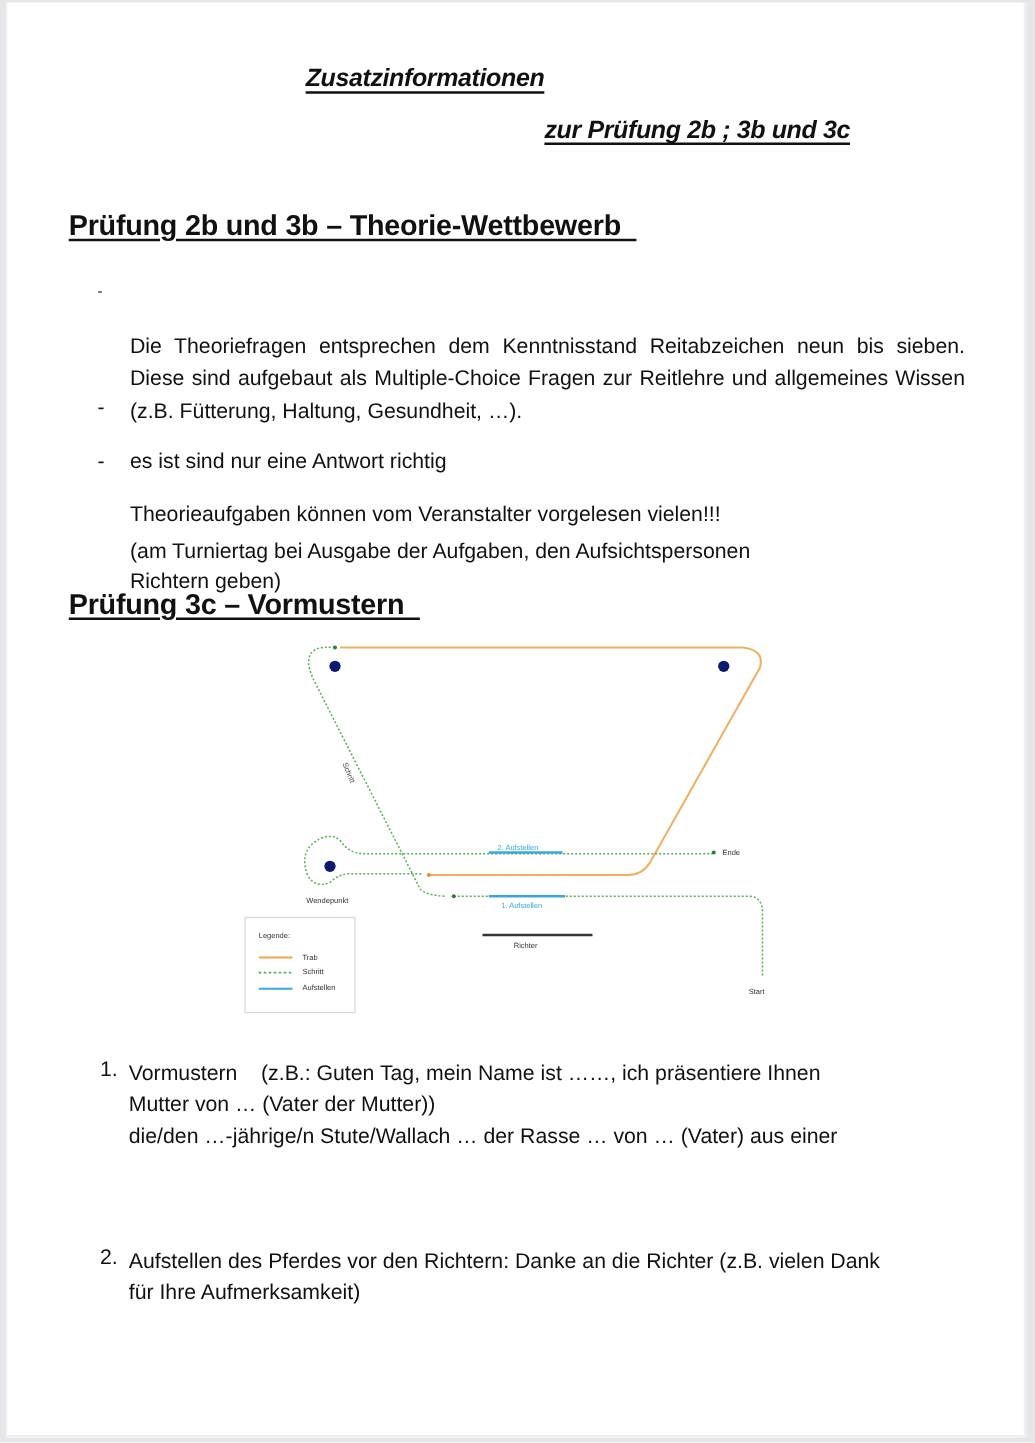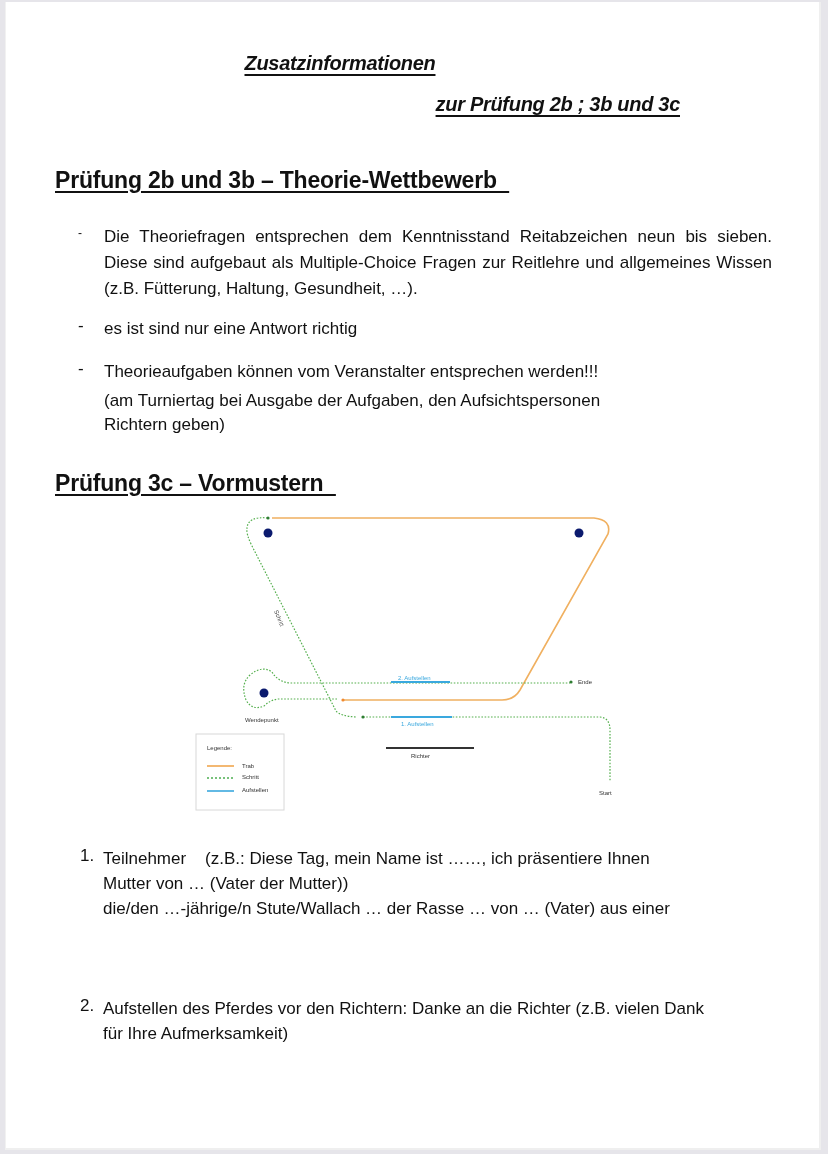--- a/index.html
+++ b/index.html
@@ -26,21 +26,21 @@
   }
   .h2 {
     position: absolute; left: 55px;
     font-weight: bold; font-size: 23px; letter-spacing: -0.2px;
     text-decoration: underline; text-decoration-thickness: 2px; text-underline-offset: 3px;
     white-space: pre;
   }
   .bullet-dash { position: absolute; left: 78px; font-size: 17px; }
   .para {
     position: absolute; left: 104px; width: 668px;
-    font-size: 17px; line-height: 26px; color: #111;
+    font-size: 17px; line-height: 26px; color: #111; margin-top: 40px;
   }
   .justify { text-align: justify; text-align-last: left; }
   .num { position: absolute; left: 80px; font-size: 17px; }
   .olp {
     position: absolute; left: 103px; width: 670px;
     font-size: 17px; line-height: 25px;
   }
   svg text { font-family: "Liberation Sans", sans-serif; }
 </style>
 </head>
@@ -53,21 +53,21 @@
 
 <div class="h2" style="top:167px;">Prüfung 2b und 3b – Theorie-Wettbewerb  </div>
 
 <div class="bullet-dash" style="top:226px;font-size:12px;">-</div>
 <div class="para justify" style="top:224px;">Die Theoriefragen entsprechen dem Kenntnisstand Reitabzeichen neun bis sieben. Diese sind aufgebaut als Multiple-Choice Fragen zur Reitlehre und allgemeines Wissen (z.B. Fütterung, Haltung, Gesundheit, …).</div>
 
 <div class="bullet-dash" style="top:316px;">-</div>
 <div class="para" style="top:316px;">es ist sind nur eine Antwort richtig</div>
 
 <div class="bullet-dash" style="top:359px;">-</div>
-<div class="para" style="top:359px;">Theorieaufgaben können vom Veranstalter entsprechen werden!!!</div>
+<div class="para" style="top:359px;">Theorieaufgaben können vom Veranstalter vorgelesen vielen!!!</div>
 <div class="para" style="top:388px;">(am Turniertag bei Ausgabe der Aufgaben, den Aufsichtspersonen</div>
 <div class="para" style="top:412px;">Richtern geben)</div>
 
 <div class="h2" style="top:470px;">Prüfung 3c – Vormustern  </div>
 
 <svg style="position:absolute;left:0;top:0;" width="828" height="1154" viewBox="0 0 828 1154">
 
   <path d="M 272 518 L 594 518 Q 612 520 608 534 L 520 690 Q 514 700 502 700 L 343 700" fill="none" stroke="#f0b060" stroke-width="1.6"></path>
   <circle cx="343" cy="700" r="1.6" fill="#f08a30"></circle>
 
@@ -104,21 +104,21 @@
     <text x="242" y="768" font-size="6" fill="#333">Trab</text>
     <line x1="207" y1="778" x2="234" y2="778" stroke="#4caf50" stroke-width="1.4" stroke-dasharray="2 2"></line>
     <text x="242" y="779" font-size="6" fill="#333">Schritt</text>
     <line x1="207" y1="791" x2="234" y2="791" stroke="#3aa8de" stroke-width="1.6"></line>
     <text x="242" y="792" font-size="6" fill="#333">Aufstellen</text>
   </g>
 </svg>
 
 <div class="num" style="top:846px;">1.</div>
 <div class="olp" style="top:846px;">
-  <div style="white-space:pre;">Teilnehmer    (z.B.: Diese Tag, mein Name ist ……, ich präsentiere Ihnen</div>
+  <div style="white-space:pre;">Vormustern    (z.B.: Guten Tag, mein Name ist ……, ich präsentiere Ihnen</div>
   <div>Mutter von … (Vater der Mutter))</div>
   <div>die/den …-jährige/n Stute/Wallach … der Rasse … von … (Vater) aus einer</div>
 </div>
 
 <div class="num" style="top:996px;">2.</div>
 <div class="olp" style="top:996px;">
   <div>Aufstellen des Pferdes vor den Richtern: Danke an die Richter (z.B. vielen Dank</div>
   <div>für Ihre Aufmerksamkeit)</div>
 </div>
 

